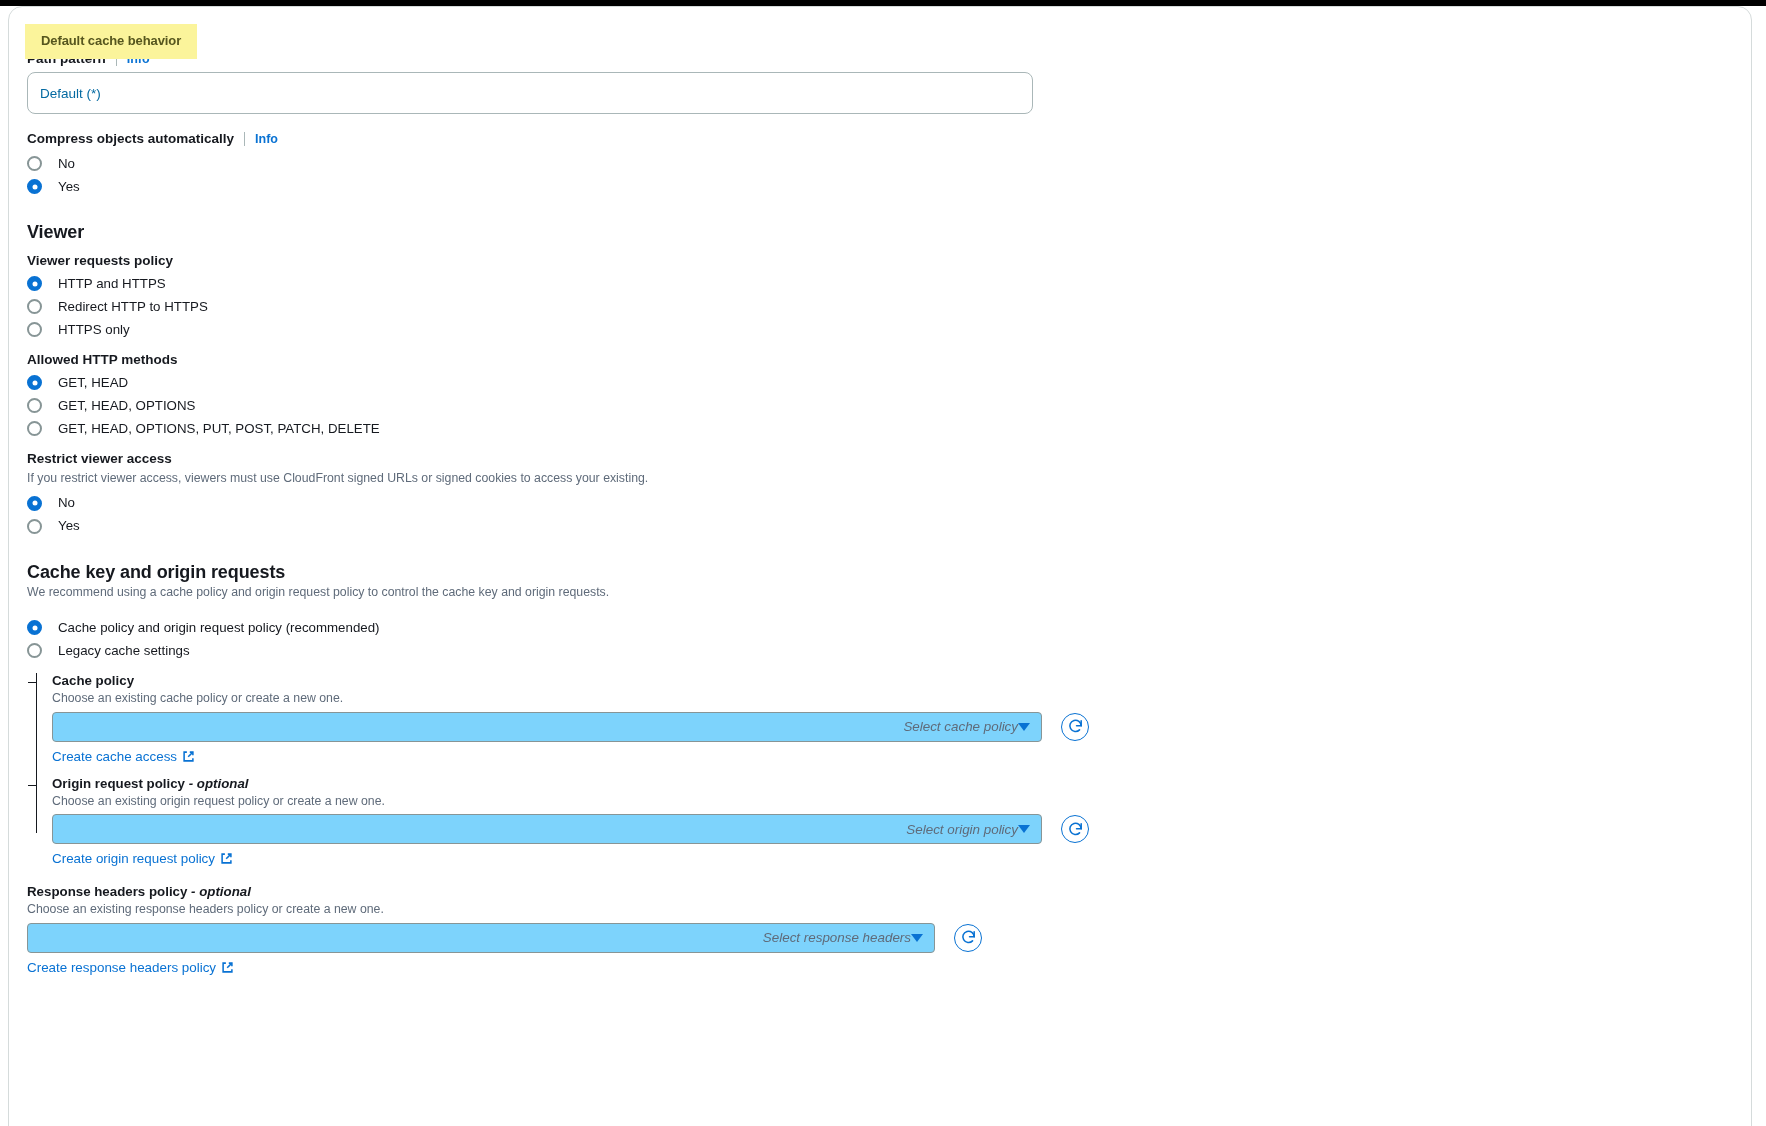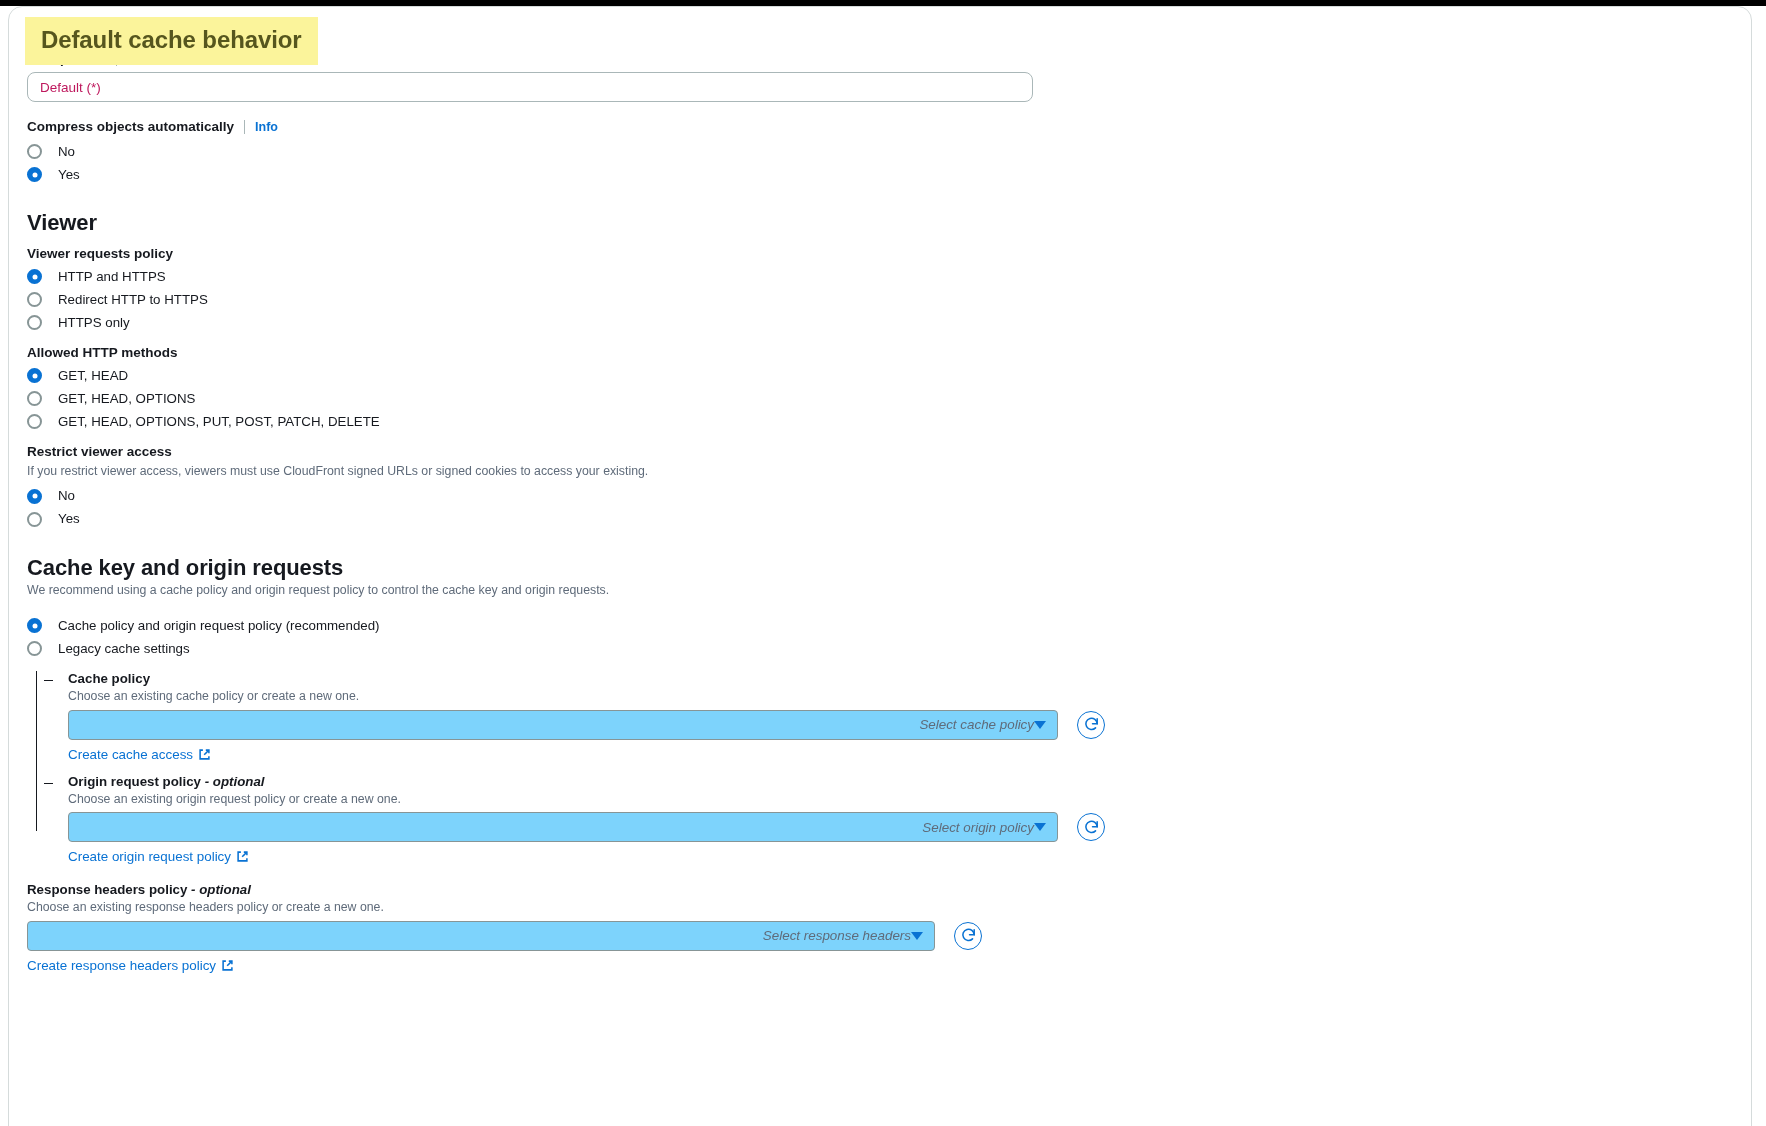--- a/index.html
+++ b/index.html
@@ -28,24 +28,24 @@
     overflow: hidden;
   }
 
   .inner {
     padding: 0px 0 0 18px;
   }
 
   
   .hl-title-wrap { position: relative; height: 44px; }
   .hl-title {
-    position: absolute; left: -2px; top: 10px;
+    position: absolute; left: -2px; top: 17px;
     background: #fbf49b;
     padding: 9px 16px 11px 16px;
-    font-size: 24px;
+    font-size: 13px;
     font-weight: bold;
     color: #56561e;
     letter-spacing: -0.1px;
   }
 
   
   .field-label {
     font-size: 13.5px;
     font-weight: bold;
     color: #16191f;
@@ -71,26 +71,26 @@
   .desc {
     font-size: 12.3px;
     color: #5f6b7a;
     margin: 1px 0 5px 0;
     line-height: 1.35;
   }
 
   
   .text-input {
     width: 1006px;
-    height: 30px;
+    height: 42px;
     border: 1px solid #aab7b8;
     border-radius: 8px;
     background: #fff;
     font-size: 13.5px;
-    color: #be185d;
+    color: #0369a1;
     padding: 0 12px;
     font-family: "Liberation Sans", sans-serif;
     display: flex; align-items: center;
   }
 
   
   .radio-row {
     display: flex;
     align-items: center;
     height: 23px;
@@ -119,38 +119,38 @@
     background: #ffffff;
   }
   .radio-label {
     font-size: 13.3px;
     color: #16191f;
     line-height: 1;
   }
 
   
   .section-h {
-    font-size: 22px;
+    font-size: 18px;
     font-weight: bold;
     color: #16191f;
     margin: 24px 0 10px 0;
     letter-spacing: -0.1px;
   }
   .section-h.tight { margin-bottom: 0; }
 
   .group-label {
     font-size: 13.5px; font-weight: bold; color: #16191f;
     margin-bottom: 4px;
   }
 
   .block-gap { height: 17px; }
   .block-gap-sm { height: 11px; }
 
   
-  .indent-wrap { position: relative; margin-left: 9px; padding-left: 32px; }
+  .indent-wrap { position: relative; margin-left: 9px; padding-left: 16px; }
   .indent-wrap .tree-v {
     position: absolute; left: 0; top: 0;
     width: 1px; background: #16191f;
   }
   .sub-field { position: relative; }
   .sub-field .tree-h {
     position: absolute; left: -24px; top: 9px;
     width: 9px; height: 1px; background: #16191f;
   }
 

